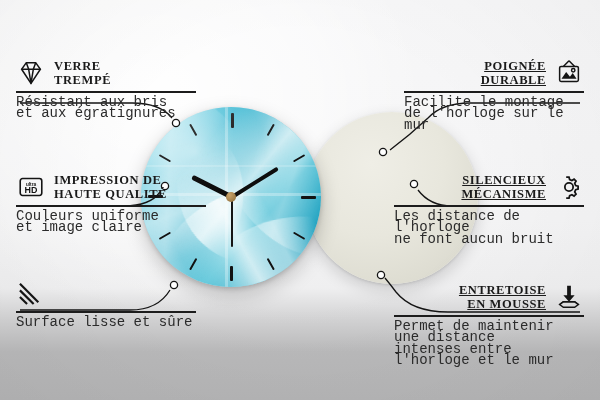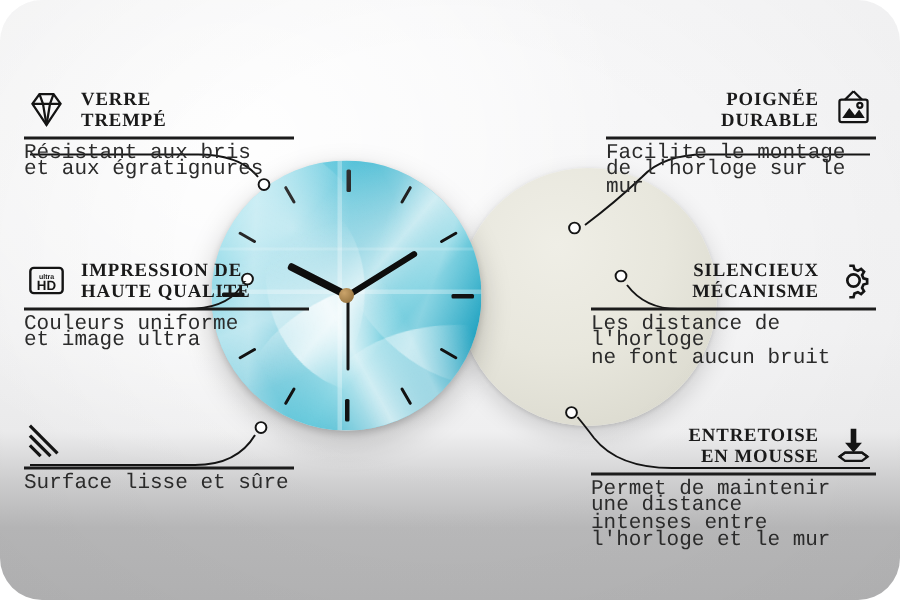--- a/index.html
+++ b/index.html
@@ -1,21 +1,21 @@
 <!DOCTYPE html>
 <html><head>
 <meta charset="utf-8">
 <style>
   html,body{margin:0;padding:0;}
   body{
     width:600px;height:400px;overflow:hidden;
     font-family:"Liberation Serif", serif;
     background:#ffffff;
   }
-  #stage{position:relative;width:600px;height:400px;overflow:hidden;border-radius:28px;}
+  #stage{position:relative;width:600px;height:400px;overflow:hidden;}
 
   
   .bg-wall{
     position:absolute;left:0;top:0;width:600px;height:400px;
     background:linear-gradient(180deg,#f7f7f8 0%,#f4f4f5 55%,#efeff0 72%,#d2d2d3 80%,#b9b9ba 88%,#b4b4b5 100%);
   }
   .bg-glow{
     position:absolute;left:-60px;top:-120px;width:480px;height:430px;
     background:radial-gradient(ellipse at 45% 50%,rgba(255,255,255,.95) 0%,rgba(255,255,255,.5) 45%,rgba(255,255,255,0) 72%);
   }
@@ -78,21 +78,21 @@
 
   
   .feat{position:absolute;width:200px;}
   .feat .head{display:flex;align-items:center;gap:8px;}
   .feat.right .head{justify-content:flex-end;}
   .title{
     font-family:"Liberation Serif", serif;
     font-weight:bold;font-size:12.5px;line-height:14px;
     letter-spacing:.6px;color:#1a1a1a;text-transform:uppercase;
   }
-  .feat.right .title{text-align:right;}
+  .feat.right .title{text-align:right;text-decoration:underline;}
   .rule{height:1.6px;background:#1c1c1c;margin:3px 0 4px 0;}
   .desc{
     font-size:14px;line-height:11.5px;color:#2b2b2b;
     font-family:Liberation Mono, monospace;
   }
   .feat.right .desc{}
 
   .icon{flex:0 0 auto;width:30px;height:30px;display:block;}
 
   
@@ -200,21 +200,21 @@
           <text x="16" y="22.6" font-family="Liberation Sans, sans-serif" font-size="9.5" font-weight="bold" fill="#141414" text-anchor="middle">HD</text>
         </svg>
       </span>
       <div>
         <div class="title">IMPRESSION DE</div>
         <div class="title">HAUTE QUALITÉ</div>
       </div>
     </div>
     <div class="rule"></div>
     <div class="desc">Couleurs uniforme</div>
-    <div class="desc">et image ultra</div>
+    <div class="desc">et image claire</div>
   </div>
 
   <div class="feat left" id="f-bords">
     <div class="head">
       <span class="icon">
         <svg viewBox="0 0 32 32" width="30" height="30" stroke="#141414" stroke-width="2.3" fill="none" stroke-linecap="square">
           <path d="M5 7 L23 25"></path>
             <path d="M5 14 L18 27"></path>
             <path d="M5 21 L11 27"></path>
         </svg>

